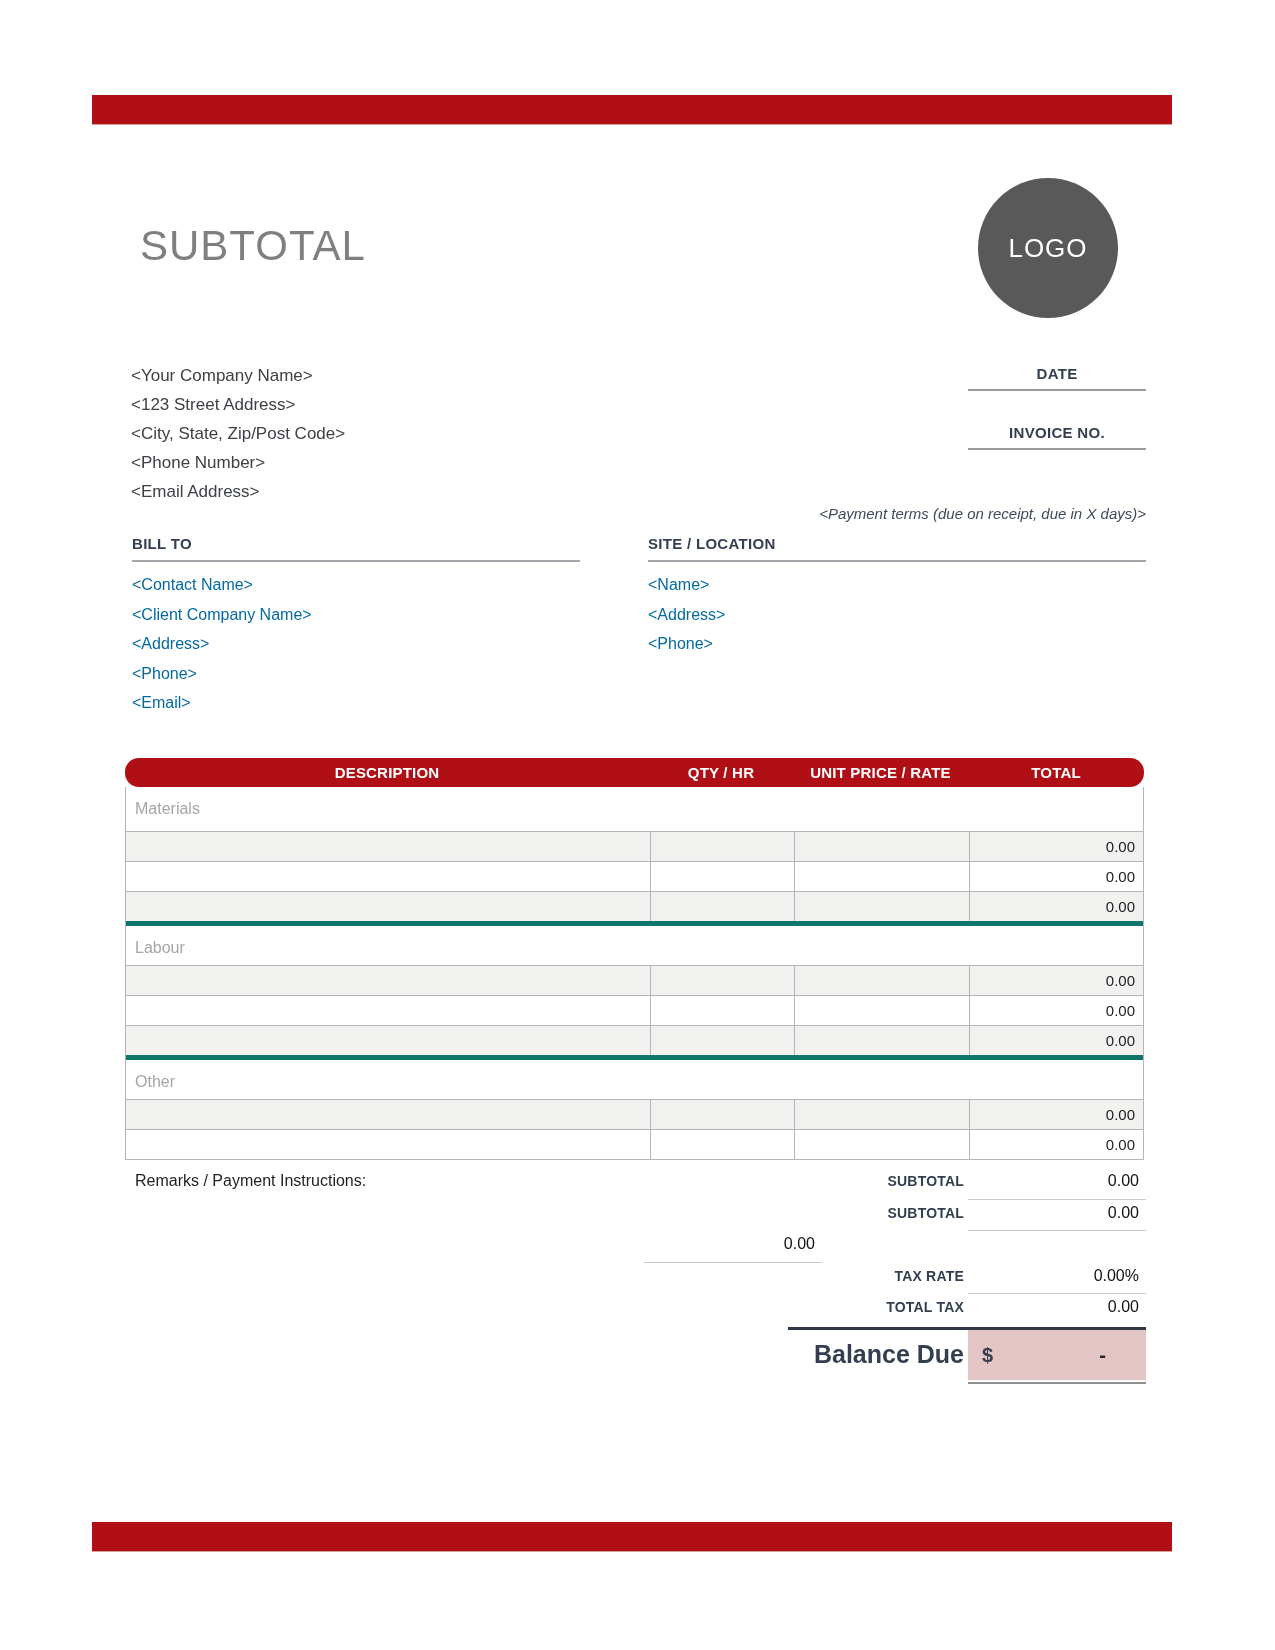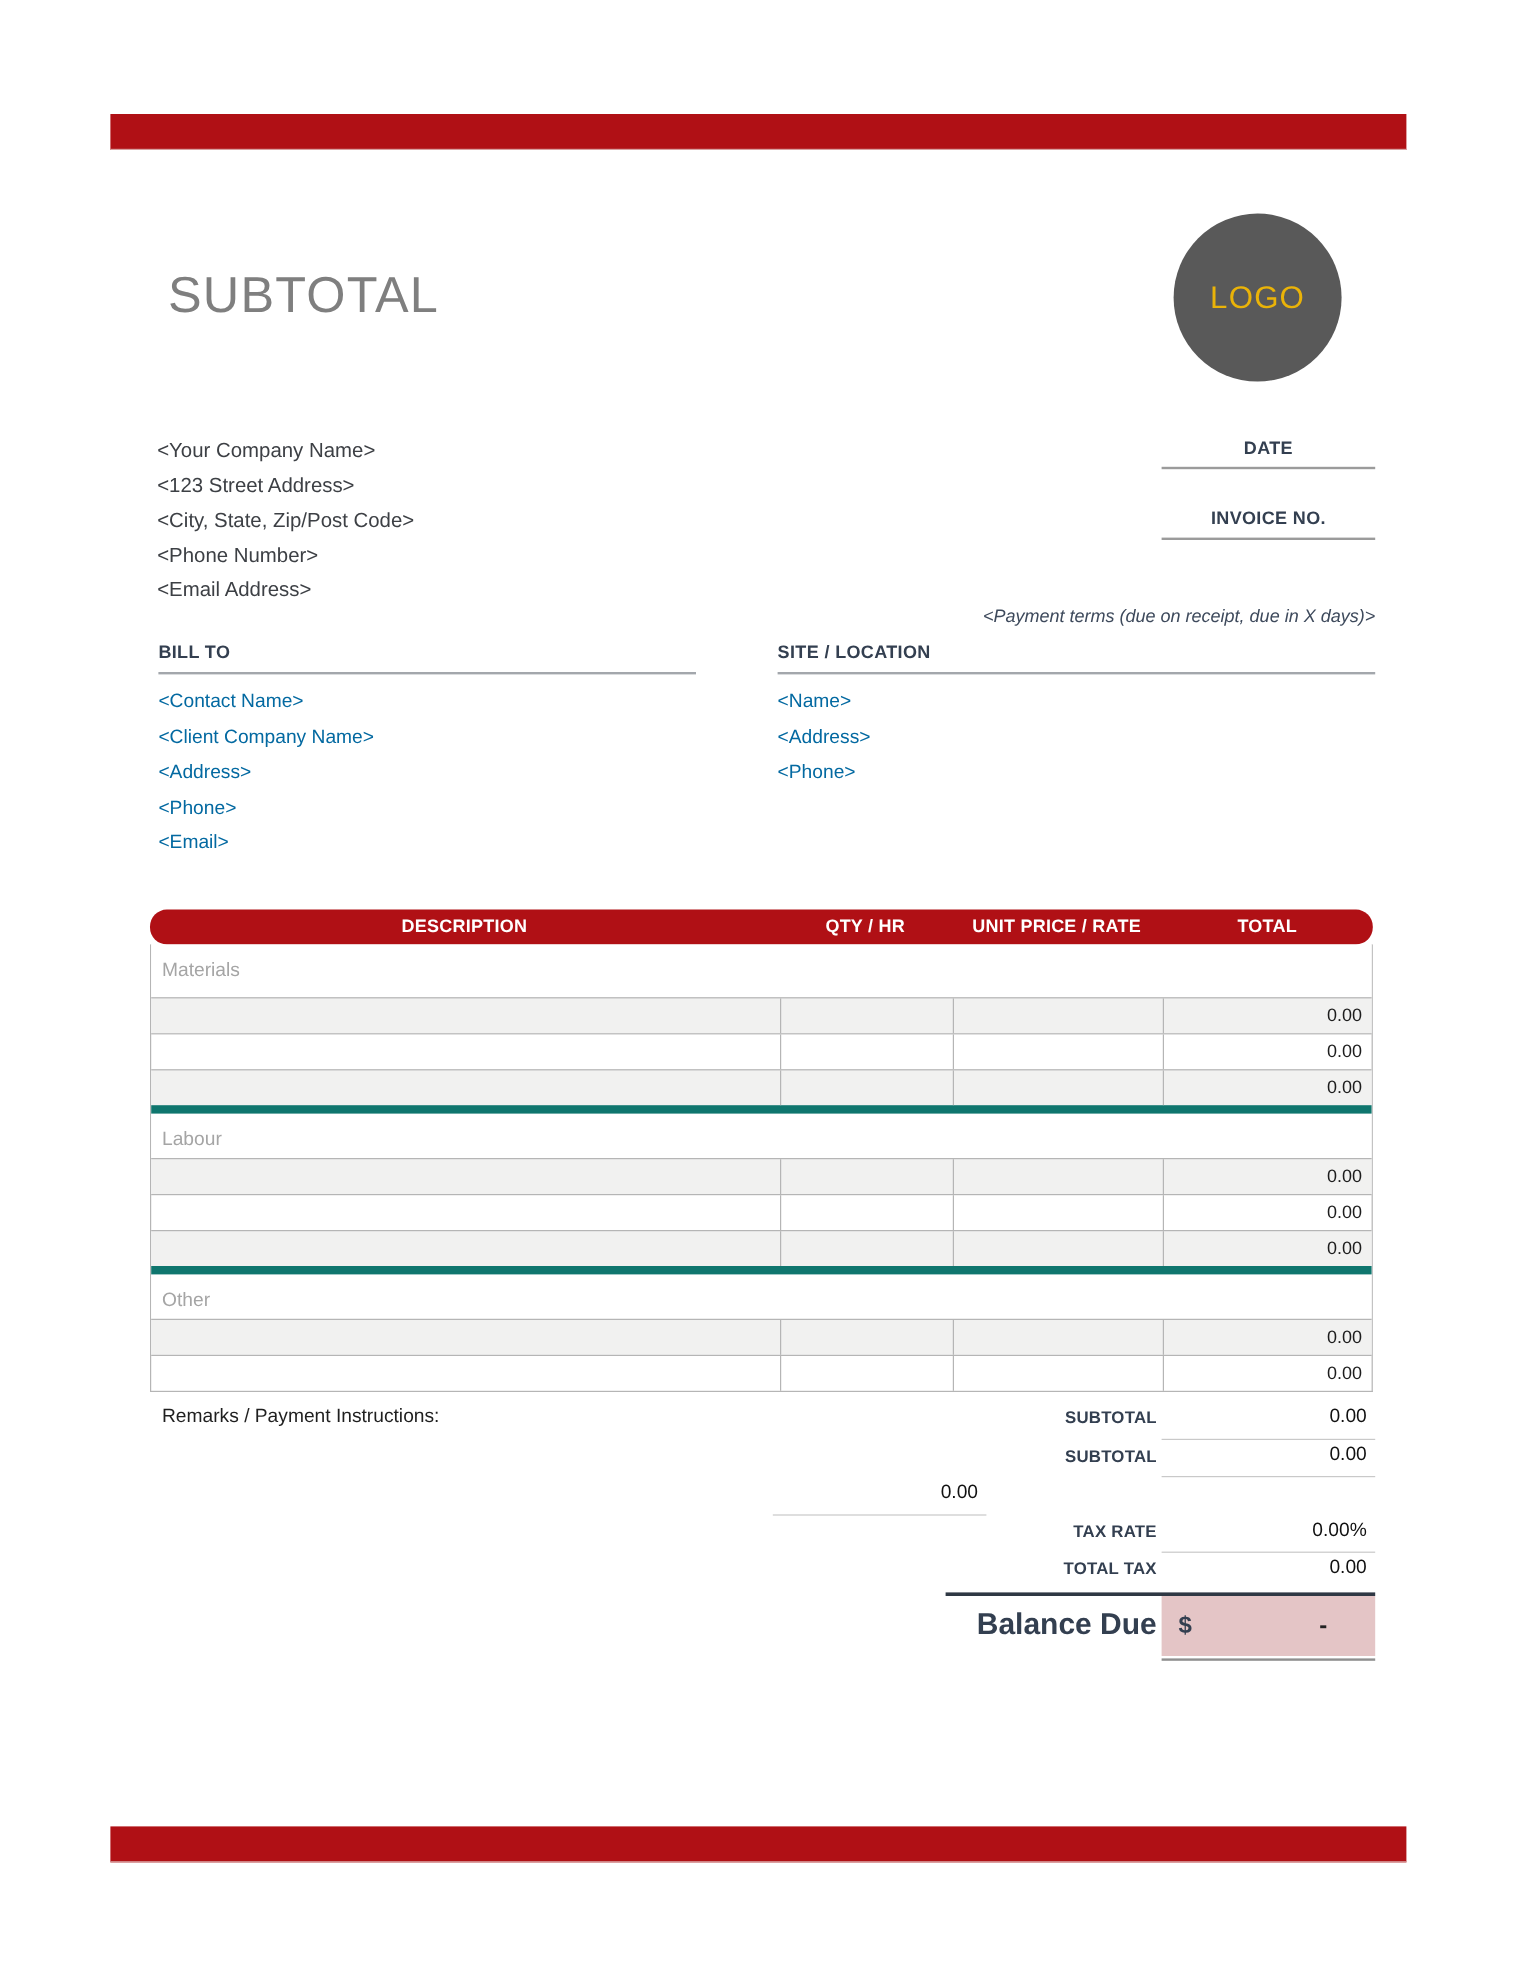--- a/index.html
+++ b/index.html
@@ -8,21 +8,21 @@
   .page { position:relative; width:1275px; height:1650px; background:#ffffff; overflow:hidden; }
 
   .accent-bar { position:absolute; left:92px; width:1080px; height:30px; background:#b01015; border-bottom:1px solid #d8a0a0; }
   .bar-top { top:95px; }
   .bar-bottom { top:1522px; }
 
   .invoice-title { position:absolute; left:140px; top:222px; font-size:42px; letter-spacing:1px; color:#7f7f7f; }
 
   .logo-circle { position:absolute; left:978px; top:178px; width:140px; height:140px; border-radius:50%;
                  background:#595959; display:flex; align-items:center; justify-content:center;
-                 color:#eab308; font-size:26px; letter-spacing:1px; }
+                 color:#ffffff; font-size:26px; letter-spacing:1px; }
 
   .company-block { position:absolute; left:131px; top:361px; font-size:17px; color:#3d4045; }
   .company-block div { height:29px; line-height:29px; }
 
   .meta-field { position:absolute; left:968px; width:178px; text-align:center;
                 border-bottom:2px solid #9b9b9b; padding-bottom:7px;
                 font-weight:bold; font-size:15px; color:#333f50; letter-spacing:.3px; }
   .meta-date { top:365px; }
   .meta-invno { top:424px; }
 
@@ -41,21 +41,21 @@
   .items { position:absolute; left:125px; top:758px; width:1019px; }
   .items-header { display:flex; height:29px; background:#b01015; color:#ffffff;
                   font-weight:bold; font-size:15px; align-items:center;border-radius:14px; }
   .items-header .hc { text-align:center; letter-spacing:.2px; }
   .items-body { border:1px solid #b5b5b5; border-top:none; }
   .hc1,.c1 { width:524px; }
   .hc2,.c2 { width:144px; }
   .hc3,.c3 { width:175px; }
   .hc4,.c4 { flex:1; }
   .sec-label { height:44px; line-height:44px; padding-left:9px; font-size:16px; color:#a5a5a5;
-               border-top:7px solid #0f766e; background:#ffffff; }
+               border-top:5px solid #0f766e; background:#ffffff; }
   .sec-label.first { border-top:none; }
   .irow { display:flex; height:30px; border-top:1px solid #b5b5b5; }
   .irow.shaded { background:#f1f1f0; }
   .irow .cell { height:100%; }
   .irow .c2,.irow .c3,.irow .c4 { border-left:1px solid #b5b5b5; }
   .irow .c4 { text-align:right; padding-right:8px; font-size:15px; color:#1d1d1d; line-height:29px; }
 
   .remarks { position:absolute; left:135px; top:1172px; font-size:16px; color:#1f1f1f; }
 
   .sumrow { position:absolute; left:640px; width:506px; height:31.5px; display:flex; }

